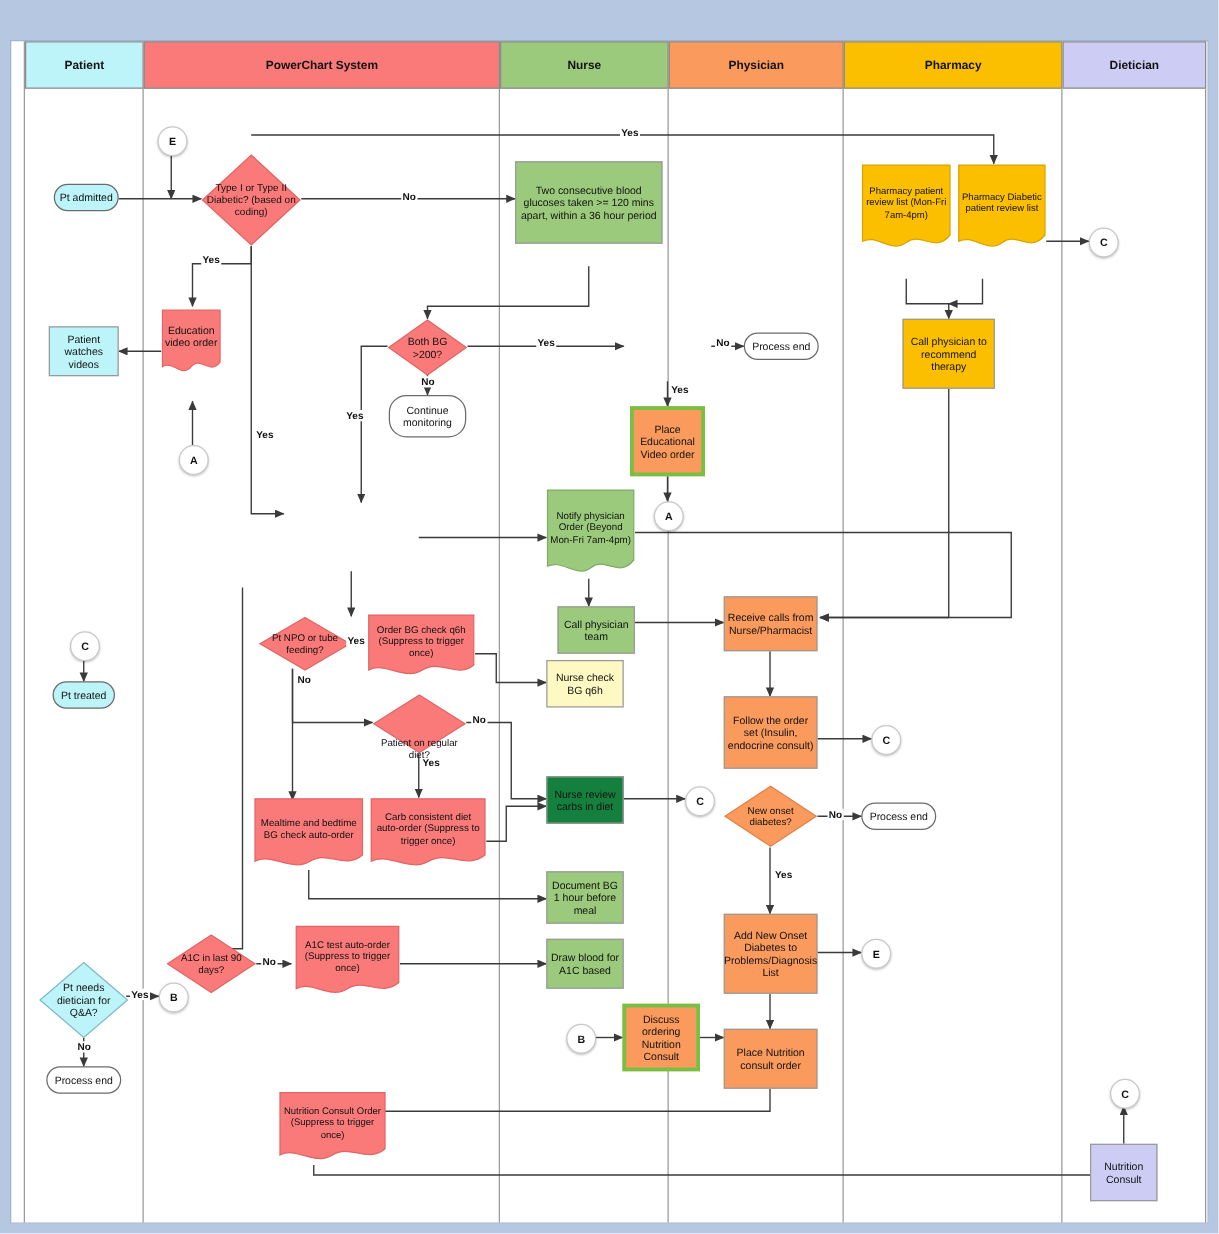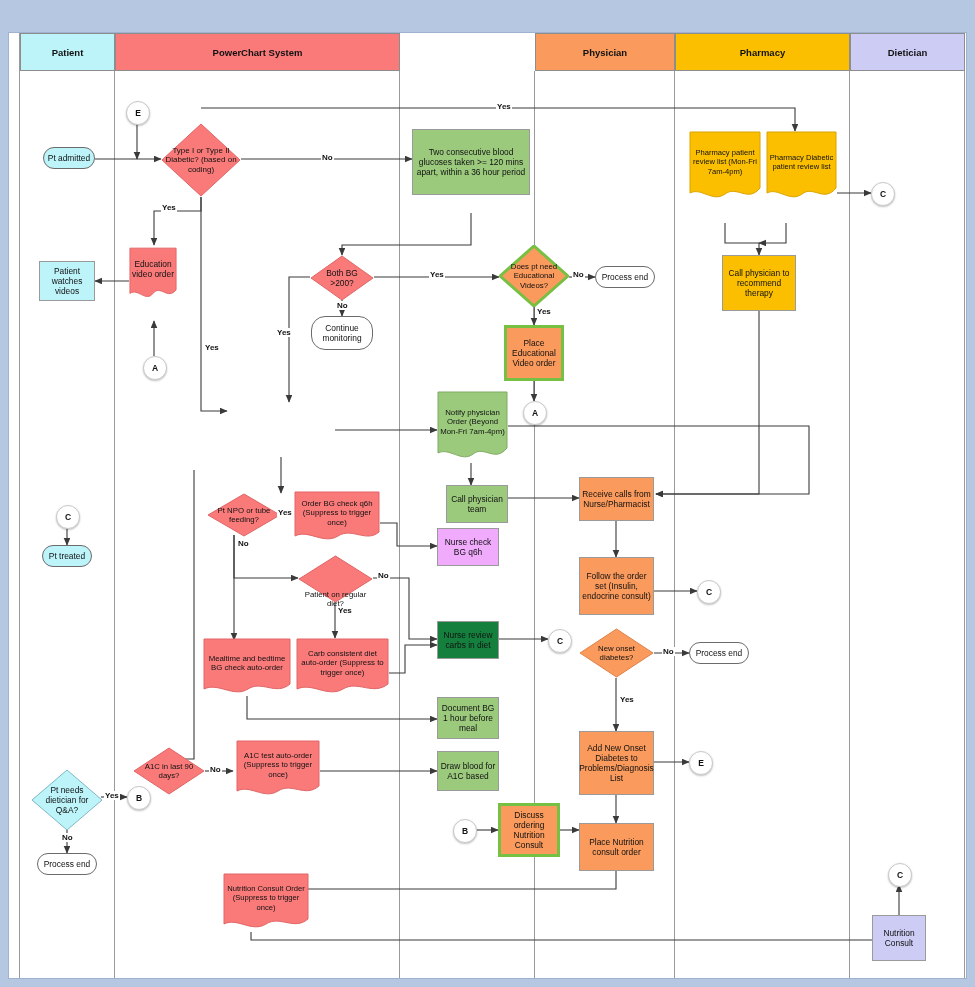--- a/index.html
+++ b/index.html
@@ -48,20 +48,23 @@
   <div id="sheet">
 
     <div class="lane-left-edge" style="left:10px;"></div>
 
     <div class="lane-head" style="left:11px;width:95px;background:#bdf4fa;">
       <span>Patient</span>
     </div>
     <div class="lane-head" style="left:106px;width:285px;background:#fa7a7a;">
       <span>PowerChart System</span>
     </div>
+    <div class="lane-head" style="left:391px;width:135px;background:#9bca7d;">
+      <span>Nurse</span>
+    </div>
     <div class="lane-head" style="left:526px;width:140px;background:#fa9a5c;">
       <span>Physician</span>
     </div>
     <div class="lane-head" style="left:666px;width:175px;background:#fbbf00;">
       <span>Pharmacy</span>
     </div>
     <div class="lane-head" style="left:841px;width:115px;background:#ccccf5;">
       <span>Dietician</span>
     </div>
 
@@ -297,26 +300,20 @@
     </div>
 
     <div class="conn" style="left:118px;top:753px;">
       <span>B</span>
     </div>
 
     <div class="shape rect" style="left:403px;top:96px;width:118px;height:66px;background:#9bca7d;">
       <span>Two consecutive blood glucoses taken &gt;= 120 mins apart, within a 36 hour period</span>
     </div>
 
-    <div class="diamond-wrap" style="left:490px;top:212px;width:70px;height:62px;">
-      <svg class="diamond-bg" viewBox="0 0 70 62">
-        <polygon points="35,1 69,31 35,61 1,31" fill="#fa9a5c" stroke="#76c043" stroke-width="3"></polygon>
-      </svg>
-      <div class="diamond-txt" style="font-size:7.8px;">Does pt need Educational Videos?</div>
-    </div>
 
     <div class="shape term" style="left:586px;top:233px;width:60px;height:22px;background:#ffffff;">
       <span>Process end</span>
     </div>
 
     <div class="shape rect thickgreen" style="left:495px;top:292px;width:60px;height:56px;background:#fa9a5c;">
       <span>Place Educational Video order</span>
     </div>
 
     <div class="conn" style="left:514px;top:368px;">
@@ -327,21 +324,21 @@
       <svg viewBox="0 0 71 72" style="position:absolute;left:0;top:0;width:100%;height:100%;">
         <path d="M1,1 H70 V57 C58,72 47,54 36,63 C25,72 12,56 1,62 Z" fill="#9bca7d" stroke="#7eab62" stroke-width="1"></path>
       </svg>
       <div class="dtxt" style="font-size:7.8px;padding-bottom:12px;">Notify physician Order  (Beyond Mon-Fri 7am-4pm)</div>
     </div>
 
     <div class="shape rect" style="left:437px;top:452px;width:62px;height:38px;background:#9bca7d;">
       <span>Call physician team</span>
     </div>
 
-    <div class="shape rect" style="left:428px;top:495px;width:62px;height:38px;background:#f0abfc;">
+    <div class="shape rect" style="left:428px;top:495px;width:62px;height:38px;background:#fef9c3;">
       <span>Nurse check BG q6h</span>
     </div>
 
     <div class="shape rect" style="left:428px;top:588px;width:62px;height:38px;background:#15803d;">
       <span>Nurse review carbs in diet</span>
     </div>
 
     <div class="shape rect" style="left:428px;top:664px;width:62px;height:42px;background:#9bca7d;">
       <span>Document BG 1 hour before meal</span>
     </div>

